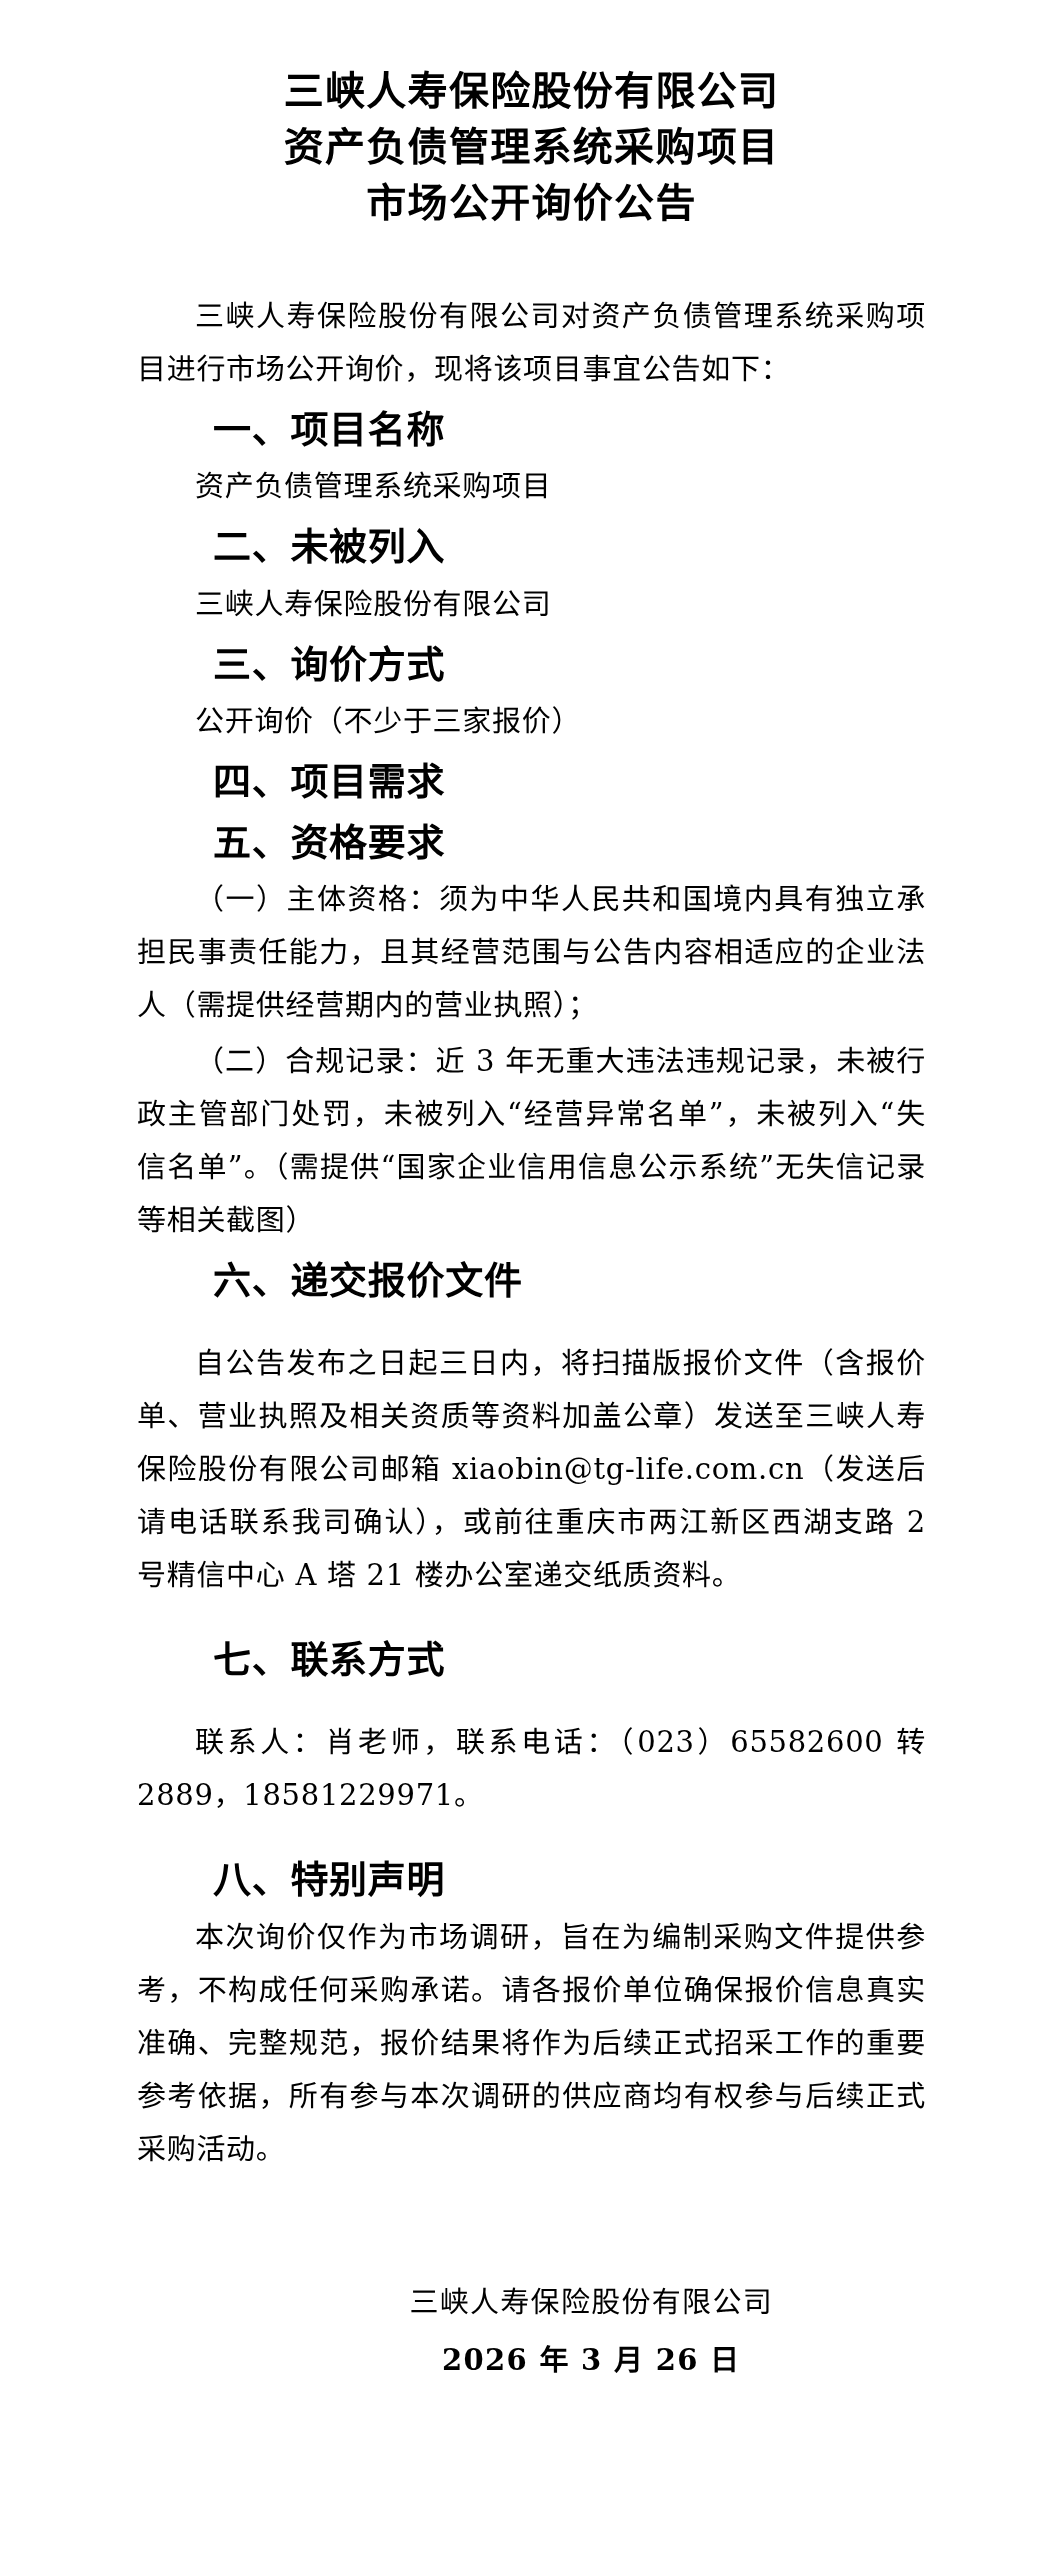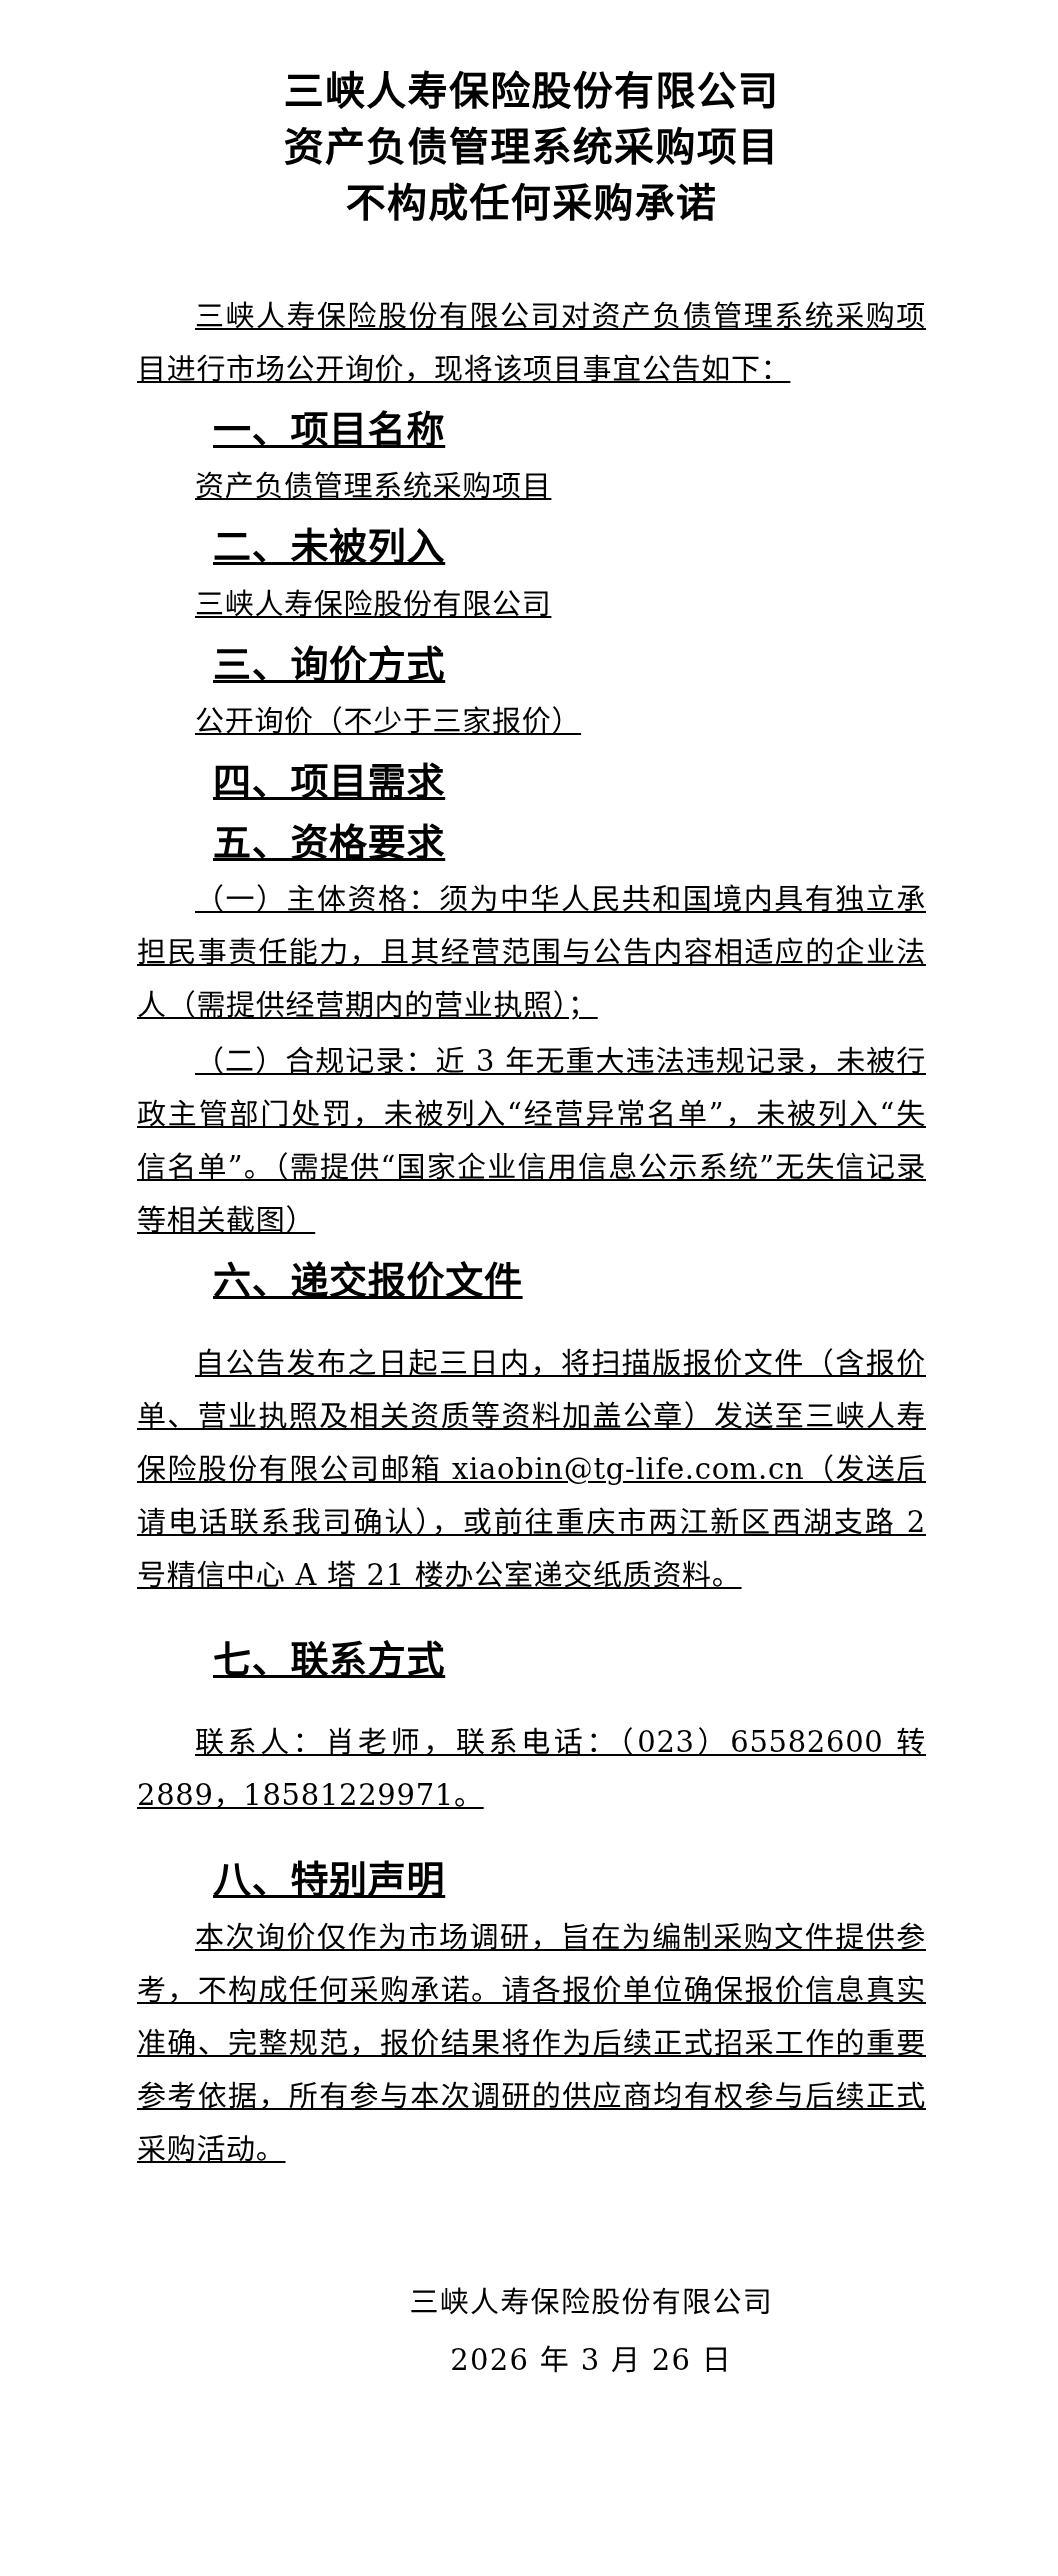--- a/index.html
+++ b/index.html
@@ -25,21 +25,20 @@
     line-height: 56px;
     letter-spacing: 1.3px;
     margin: 0 0 59px 0;
     font-family: "DejaVu Serif", "Liberation Serif", serif;
   }
   .body-text {
     font-size: 29px;
     line-height: 53px;
     letter-spacing: 0.7px;
     text-align: justify;
-    text-decoration: underline;
   }
   .body-text p {
     margin: 3.3px 0;
     text-indent: 2em;
   }
   .heading {
     font-size: 38px;
     line-height: 53px;
     font-weight: bold;
     margin: 8px 0 3.3px 0;
@@ -53,31 +52,32 @@
     margin: 100px 153px 0 auto;
     width: max-content;
     max-width: 100%;
     text-align: center;
     font-size: 29px;
     line-height: 53px;
     letter-spacing: 1.3px;
   }
   .signature-block .sig-date {
     margin-top: 5.3px;
+    font-weight: bold;
   }
 </style>
 </head>
 <body>
 
 <div class="page">
 
   <header class="title-block">
     <div>三峡人寿保险股份有限公司</div>
     <div>资产负债管理系统采购项目</div>
-    <div>不构成任何采购承诺</div>
+    <div>市场公开询价公告</div>
   </header>
 
   <div class="body-text">
 
     <p>三峡人寿保险股份有限公司对资产负债管理系统采购项目进行市场公开询价，现将该项目事宜公告如下：</p>
 
     <h2 class="heading">一、项目名称</h2>
     <p>资产负债管理系统采购项目</p>
 
     <h2 class="heading">二、未被列入</h2>

